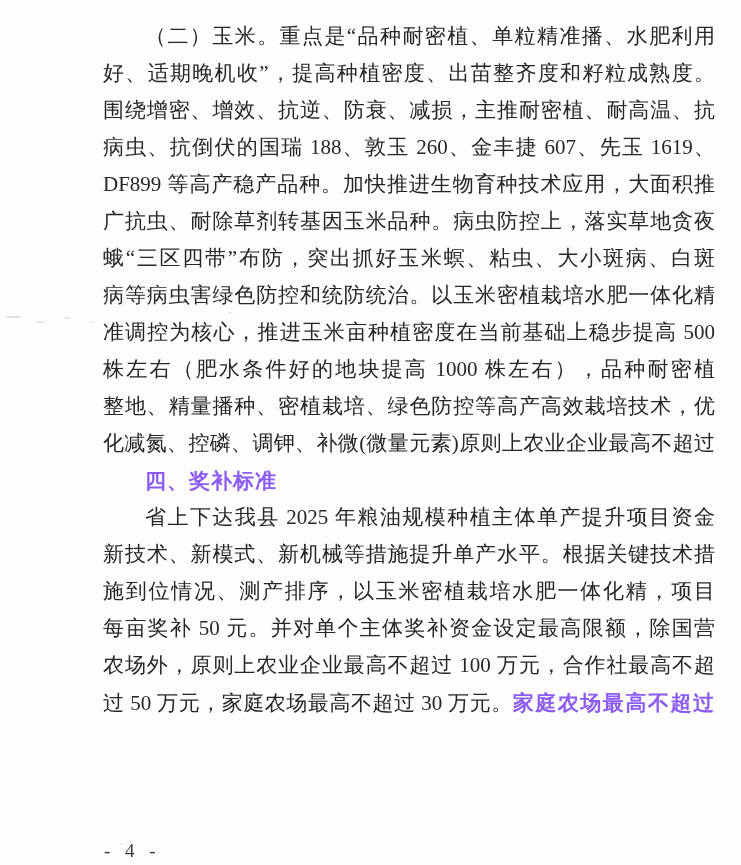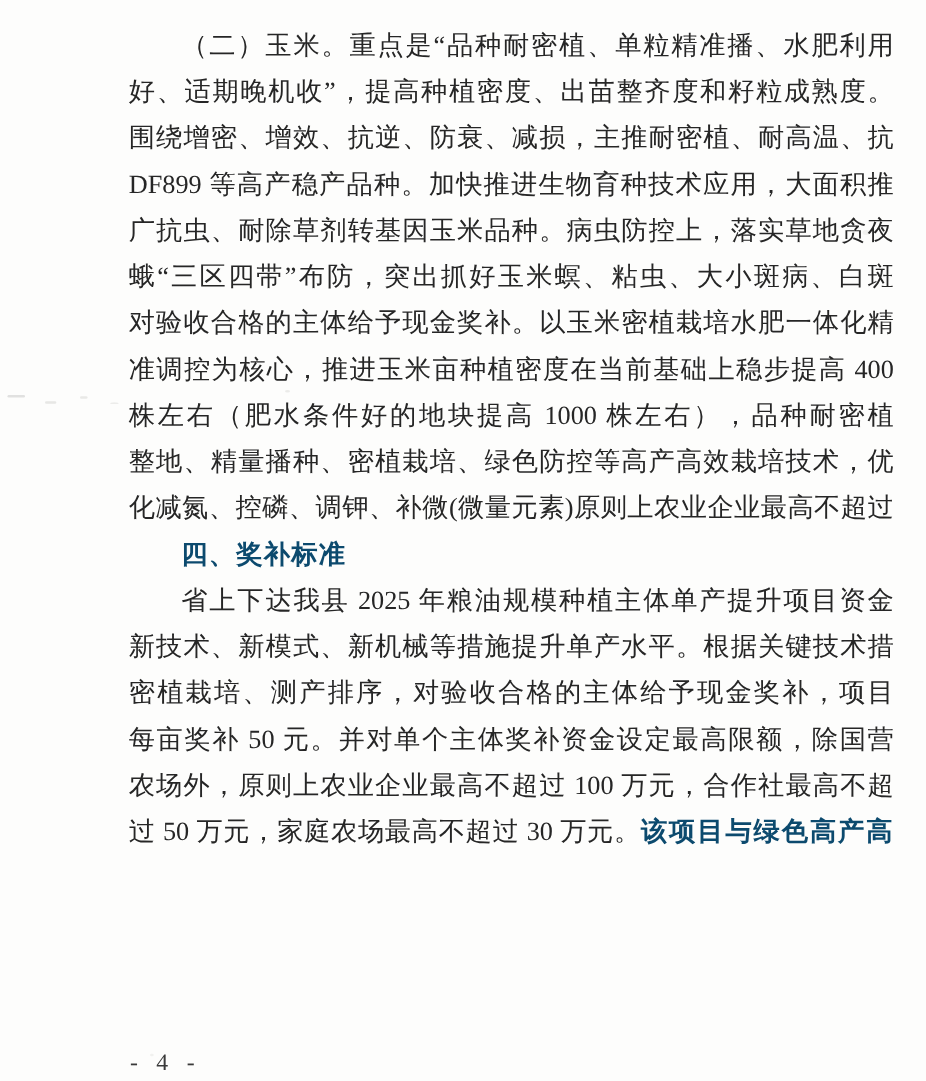--- a/index.html
+++ b/index.html
@@ -34,21 +34,21 @@
   .line.justify {
     white-space: normal;
     text-align: justify;
     text-align-last: justify;
   }
   .line.indent {
     text-indent: 2em;
   }
   .bold {
     font-weight: 700;
-    color: #0c4a6e;
+    color: #8b5cf6;
     font-family: Liberation Sans, sans-serif;
     letter-spacing: 1px;
   }
   .page-number {
     position: absolute;
     left: 104px;
     top: 840px;
     font-size: 19px;
     letter-spacing: 2px;
     word-spacing: 6px;
@@ -81,31 +81,32 @@
   <div class="speck s4"></div>
   <div class="speck s5"></div>
   <div class="speck s6"></div>
   <div class="speck s7"></div>
   <div class="speck s8"></div>
 
   <div class="doc-body">
       <div class="line indent justify"><span>（二）玉米。重点是“品种耐密植、单粒精准播、水肥利用</span></div>
       <div class="line justify"><span>好、适期晚机收”，提高种植密度、出苗整齐度和籽粒成熟度。</span></div>
       <div class="line justify"><span>围绕增密、增效、抗逆、防衰、减损，主推耐密植、耐高温、抗</span></div>
+      <div class="line justify"><span>病虫、抗倒伏的国瑞 188、敦玉 260、金丰捷 607、先玉 1619、</span></div>
       <div class="line justify"><span>DF899 等高产稳产品种。加快推进生物育种技术应用，大面积推</span></div>
       <div class="line justify"><span>广抗虫、耐除草剂转基因玉米品种。病虫防控上，落实草地贪夜</span></div>
       <div class="line justify"><span>蛾“三区四带”布防，突出抓好玉米螟、粘虫、大小斑病、白斑</span></div>
-      <div class="line justify"><span>对验收合格的主体给予现金奖补。以玉米密植栽培水肥一体化精</span></div>
-      <div class="line justify"><span>准调控为核心，推进玉米亩种植密度在当前基础上稳步提高 400</span></div>
+      <div class="line justify"><span>病等病虫害绿色防控和统防统治。以玉米密植栽培水肥一体化精</span></div>
+      <div class="line justify"><span>准调控为核心，推进玉米亩种植密度在当前基础上稳步提高 500</span></div>
       <div class="line justify"><span>株左右（肥水条件好的地块提高 1000 株左右），品种耐密植</span></div>
       <div class="line justify"><span>整地、精量播种、密植栽培、绿色防控等高产高效栽培技术，优</span></div>
       <div class="line justify"><span>化减氮、控磷、调钾、补微(微量元素)原则上农业企业最高不超过</span></div>
       <div class="line indent"><span class="bold">四、奖补标准</span></div>
       <div class="line indent justify"><span>省上下达我县 2025 年粮油规模种植主体单产提升项目资金</span></div>
       <div class="line justify"><span>新技术、新模式、新机械等措施提升单产水平。根据关键技术措</span></div>
-      <div class="line justify"><span>密植栽培、测产排序，对验收合格的主体给予现金奖补，项目</span></div>
+      <div class="line justify"><span>施到位情况、测产排序，以玉米密植栽培水肥一体化精，项目</span></div>
       <div class="line justify"><span>每亩奖补 50 元。并对单个主体奖补资金设定最高限额，除国营</span></div>
       <div class="line justify"><span>农场外，原则上农业企业最高不超过 100 万元，合作社最高不超</span></div>
-      <div class="line justify"><span>过 50 万元，家庭农场最高不超过 30 万元。</span><span class="bold">该项目与绿色高产高</span></div>
+      <div class="line justify"><span>过 50 万元，家庭农场最高不超过 30 万元。</span><span class="bold">家庭农场最高不超过</span></div>
     </div>
 
   <div class="page-number">- 4 -</div>
 </div>
 
 </body></html>

